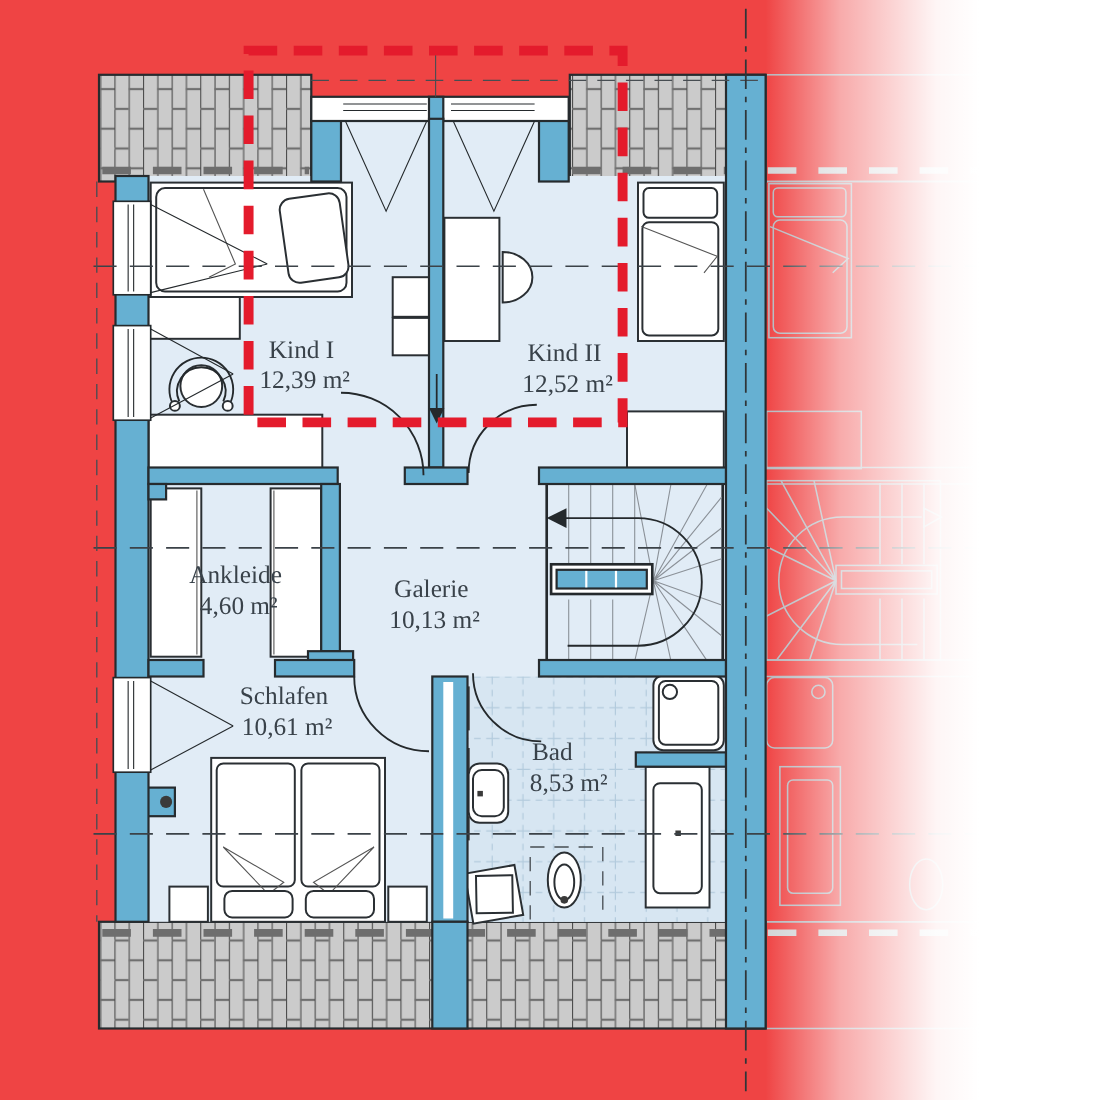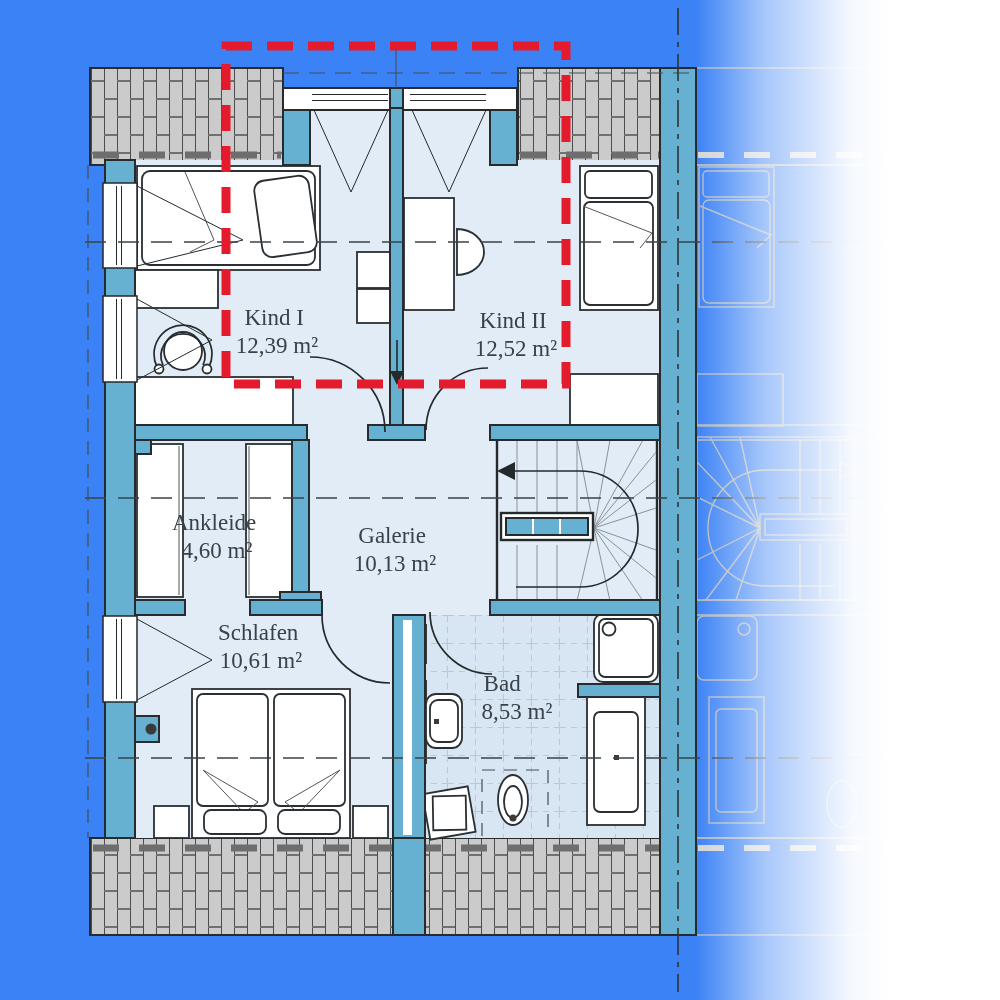--- a/index.html
+++ b/index.html
@@ -1,16 +1,16 @@
 <!DOCTYPE html>
 <html style="--c-wall: #66b0d2; --c-room_fill: #e1ecf6; --c-bath_tile: #d7e6f2; --c-roof_fill: #cbcbcb; --c-roof_line: #4d4d4d; --c-outline: #262b2e; --c-highlight_red: #e41b2c; --c-ghost_line: #b4bac0; --c-text: #39424a;"><head>
 <meta charset="utf-8">
 <style>
   html,body{margin:0;padding:0;background:#fff;}
-  .canvas{position:relative;width:1000px;height:1000px;background:#3b82f6;overflow:hidden;
+  .canvas{position:relative;width:1000px;height:1000px;background:#ef4444;overflow:hidden;
           font-family:"Liberation Serif","DejaVu Serif",serif;}
   svg{display:block}
   
   .roof-bg{fill:var(--c-roof_fill,#cbcbcb)}
   .roof-v{stroke:var(--c-roof_line,#4d4d4d);stroke-width:1}
   .roof-h{stroke:#707070;stroke-width:2}
   .roofg-bg{fill:#ffffff}
   .roofg-ln{stroke:#c6c9cc;stroke-width:1}
   .tile-bg{fill:var(--c-bath_tile,#d7e6f2)}
   .tile-ln{stroke:#b3cbdd;stroke-width:1.2;stroke-dasharray:6 5;fill:none}

